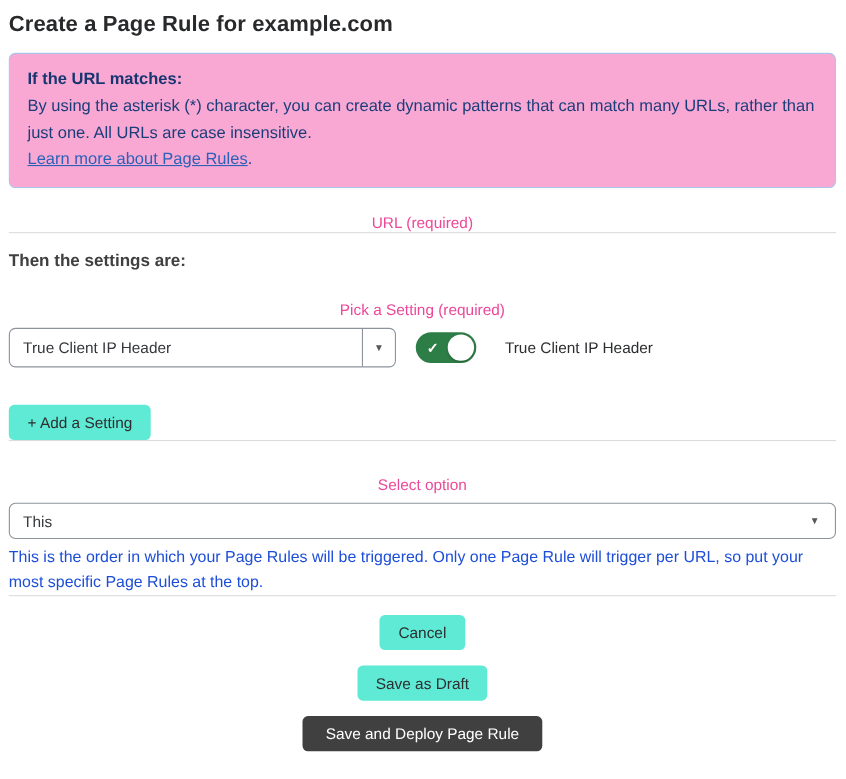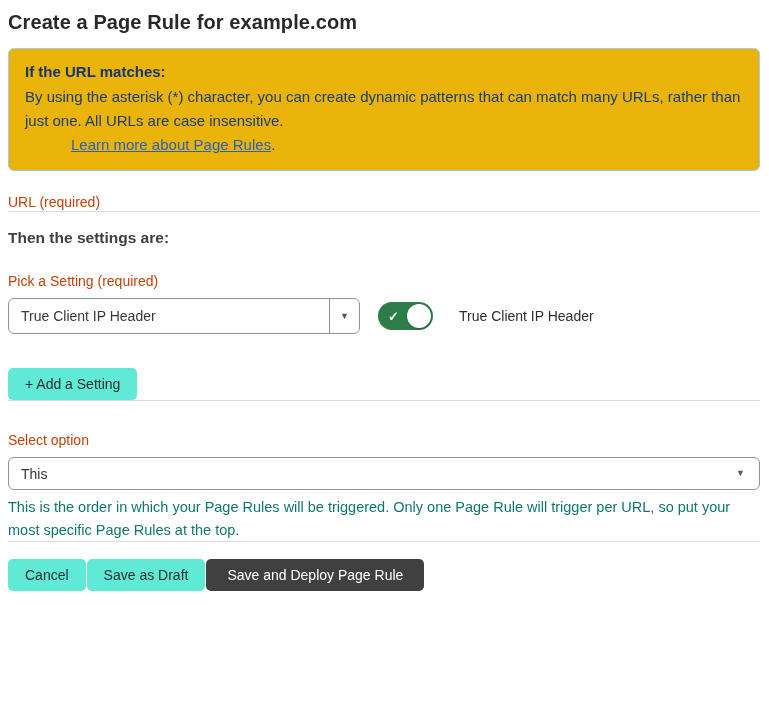--- a/index.html
+++ b/index.html
@@ -13,35 +13,35 @@
   }
   .page { padding: 6px 9px 0 8px; }
 
   h1.page-title {
     font-size: 20px; font-weight: 700; color: #28292b;
     letter-spacing: 0.1px; line-height: 28px; margin-top: 2px;
   }
 
   .info-box {
     margin-top: 12px;
-    background: #eab308;
+    background: #f9a8d4;
     border: 1px solid #a9c7e8;
     border-radius: 6px;
     padding: 11px 16px 13px 16px;
     color: #1b3d7a;
     font-size: 15px;
     line-height: 24px;
   }
   .info-heading { font-weight: 700; color: #17356f; }
   .info-body { margin-top: 1px; max-width: 720px; }
-  .info-link { color: #2c61b8; text-decoration: underline; cursor: pointer; margin-left: 46px; }
+  .info-link { color: #2c61b8; text-decoration: underline; cursor: pointer; }
   .info-link-suffix { color: #1b3d7a; }
 
   .field-label {
-    font-size: 14px; color: #c2410c; line-height: 18px;
+    font-size: 14px; color: #ec4899; line-height: 18px; text-align: center;
   }
   .url-label { margin-top: 22px; }
 
   .url-input {
     margin-top: 8px;
     width: 752px; height: 32px;
     background: #e6effc;
     border: 1px solid #8d939c;
     border-radius: 6px;
     padding: 0 12px;
@@ -125,28 +125,28 @@
   .btn-gray { background: #5eead4; color: #2d2e30; }
   .btn-blue { background: #404040; color: #ffffff; padding: 0 21px; }
   .add-setting-btn { margin-top: 34px; }
 
   .select-option-label { margin-top: 30px; }
   .order-select { margin-top: 8px; width: 752px; height: 33px; }
   .order-arrow { padding-right: 14px; }
 
   .help-text {
     margin-top: 6px;
-    font-size: 14.5px; color: #0f766e;
+    font-size: 14.5px; color: #1d4ed8;
     line-height: 22.5px;
     max-width: 745px;
   }
 
   .footer-buttons {
     margin-top: 17px;
-    display: flex; align-items: center; gap: 1px;
+    display: flex; align-items: center; gap: 14px; flex-direction: column;
   }
 </style>
 </head>
 <body>
 
 <div class="page">
 
   <h1 class="page-title">Create a Page Rule for example.com</h1>
 
   <div class="info-box">

